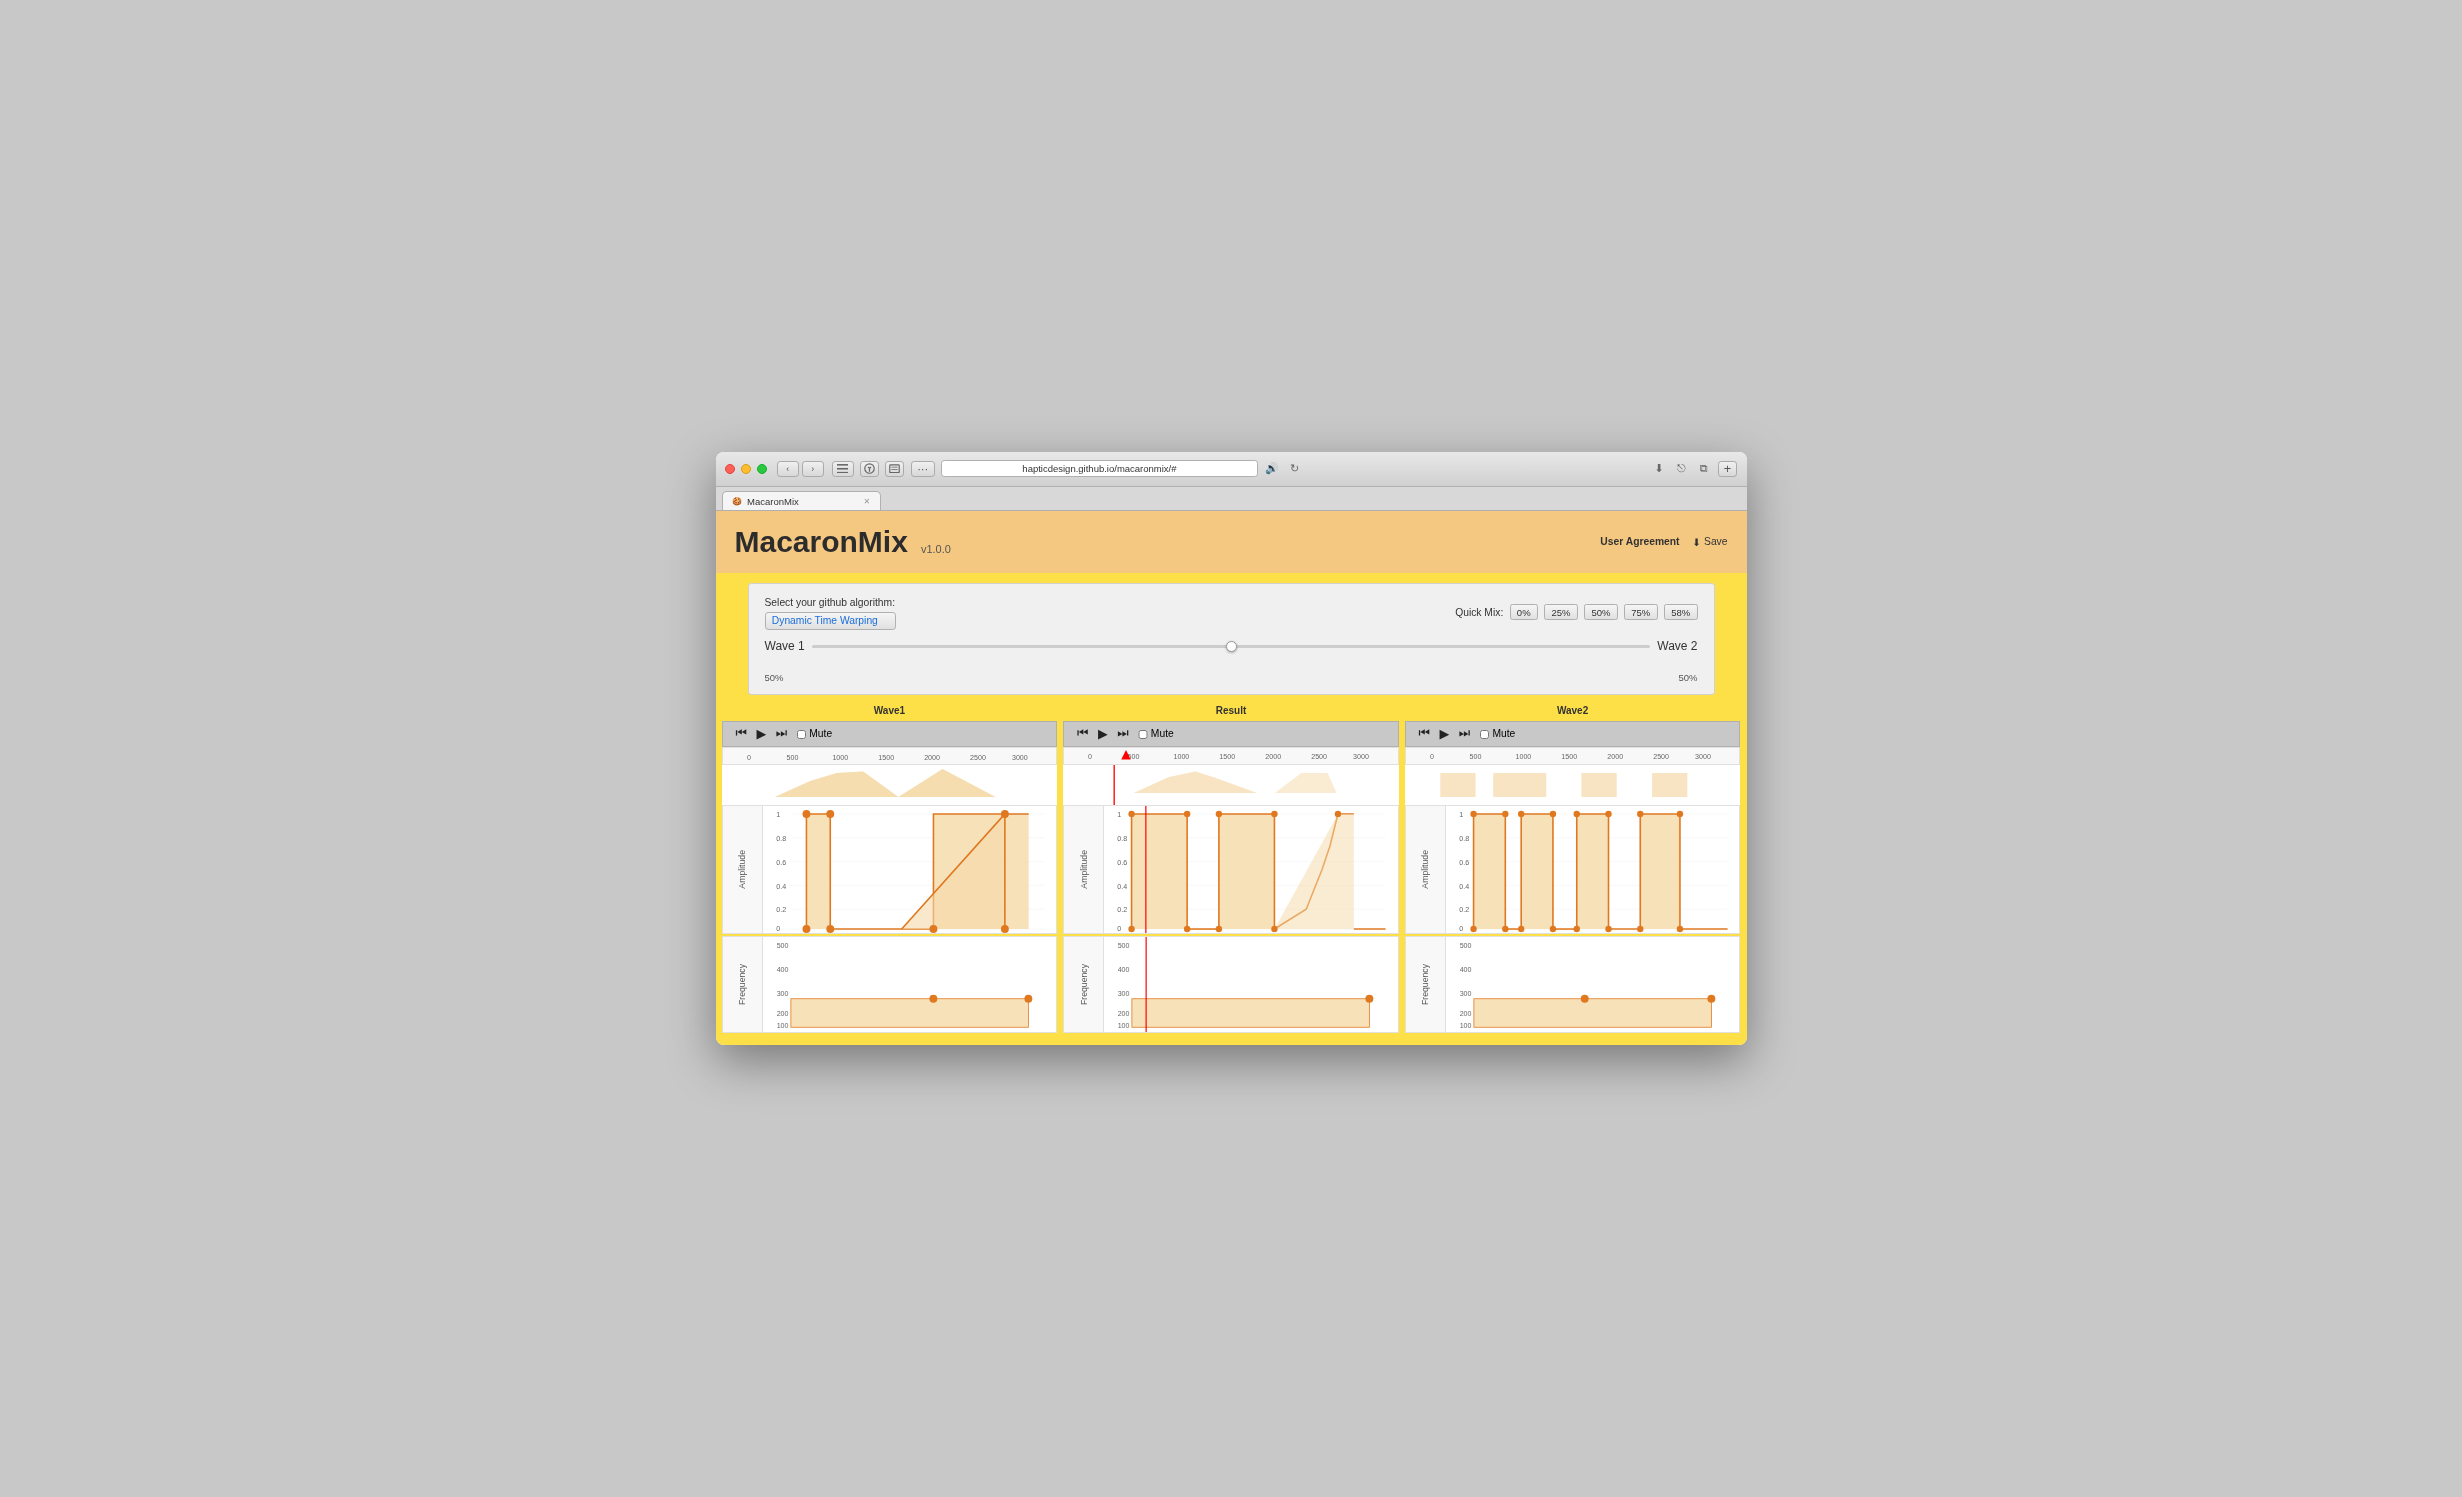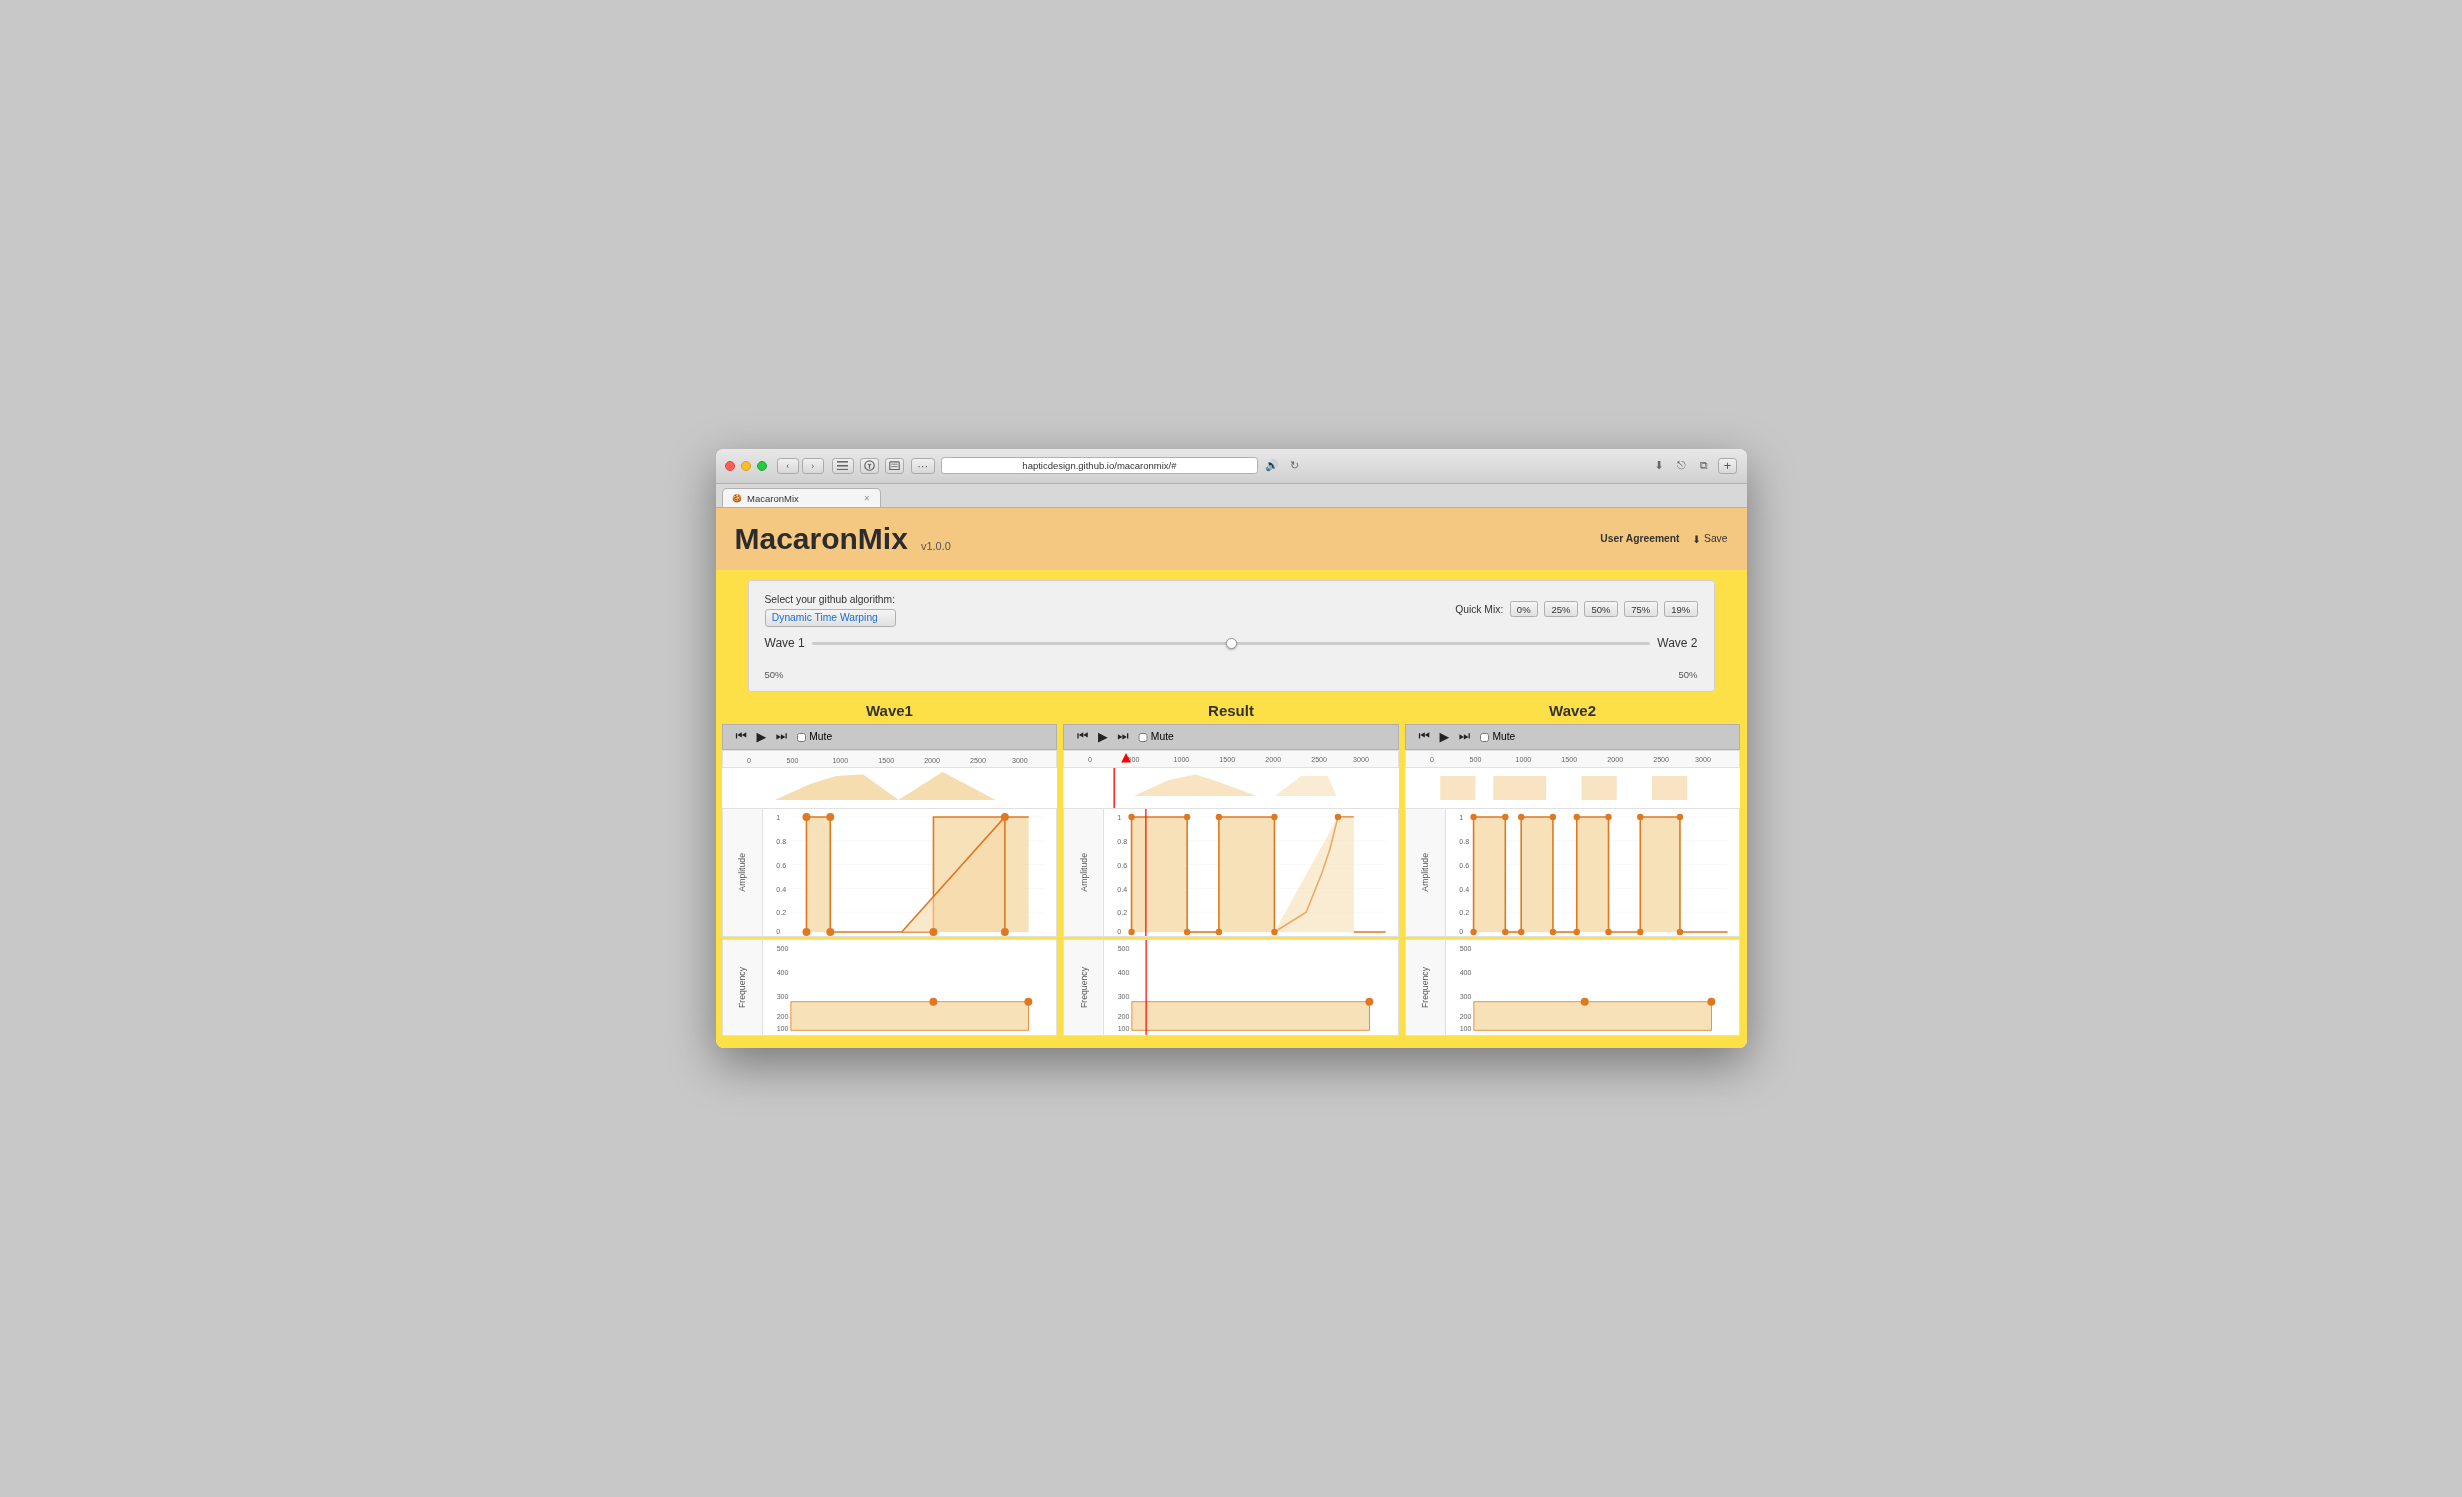--- a/index.html
+++ b/index.html
@@ -123,21 +123,21 @@
     .mixer-row { display: flex; align-items: center; gap: 7px; margin-bottom: 19px; }
     .wave-label { font-size: 12px; color: #333; font-weight: 500; white-space: nowrap; }
     .mixer-slider { flex: 1; height: 3.2px; appearance: none; background: #ccc; border-radius: 1.6px; outline: none; cursor: pointer; }
     .mixer-slider::-webkit-slider-thumb { appearance: none; width: 11px; height: 11px; border-radius: 50%; background: #fff; border: 0.8px solid #999; box-shadow: 0 0.8px 2.4px rgba(0,0,0,0.3); }
 
     .percent-row { display: flex; justify-content: space-between; font-size: 9.5px; color: #555; }
 
     
     .viz-section { display: flex; padding: 0 6.3px 12.7px; gap: 6.3px; }
     .viz-panel { flex: 1; }
-    .viz-title { font-size: 15px; font-weight: 600; color: #333; text-align: center; margin-bottom: 4.8px; }
+    .viz-title { font-size: 10px; font-weight: 600; color: #333; text-align: center; margin-bottom: 4.8px; }
 
     .player-bar {
       background: #c8c8c8;
       border: 0.8px solid #b0b0b0;
       display: flex;
       align-items: center;
       padding: 4.8px 12.7px;
       gap: 9.5px;
     }
     .player-btn { background: none; border: none; cursor: pointer; font-size: 12.7px; color: #222; }
@@ -230,21 +230,21 @@
           <div class="algo-select-wrap" style="margin-top:3.2px">
             <select class="algo-select"><option value="dtw">Dynamic Time Warping</option></select>
           </div>
         </div>
         <div class="quick-mix-area">
           <span class="quick-mix-label">Quick Mix:</span>
           <button class="quick-btn">0%</button>
           <button class="quick-btn">25%</button>
           <button class="quick-btn">50%</button>
           <button class="quick-btn">75%</button>
-          <button class="quick-btn">19%</button>
+          <button class="quick-btn">58%</button>
         </div>
       </div>
 
 
       <div class="mixer-row">
         <span class="wave-label">Wave 1</span>
         <input type="range" class="mixer-slider" value="50" min="0" max="100" style="">
         <span class="wave-label">Wave 2</span>
       </div>
 

